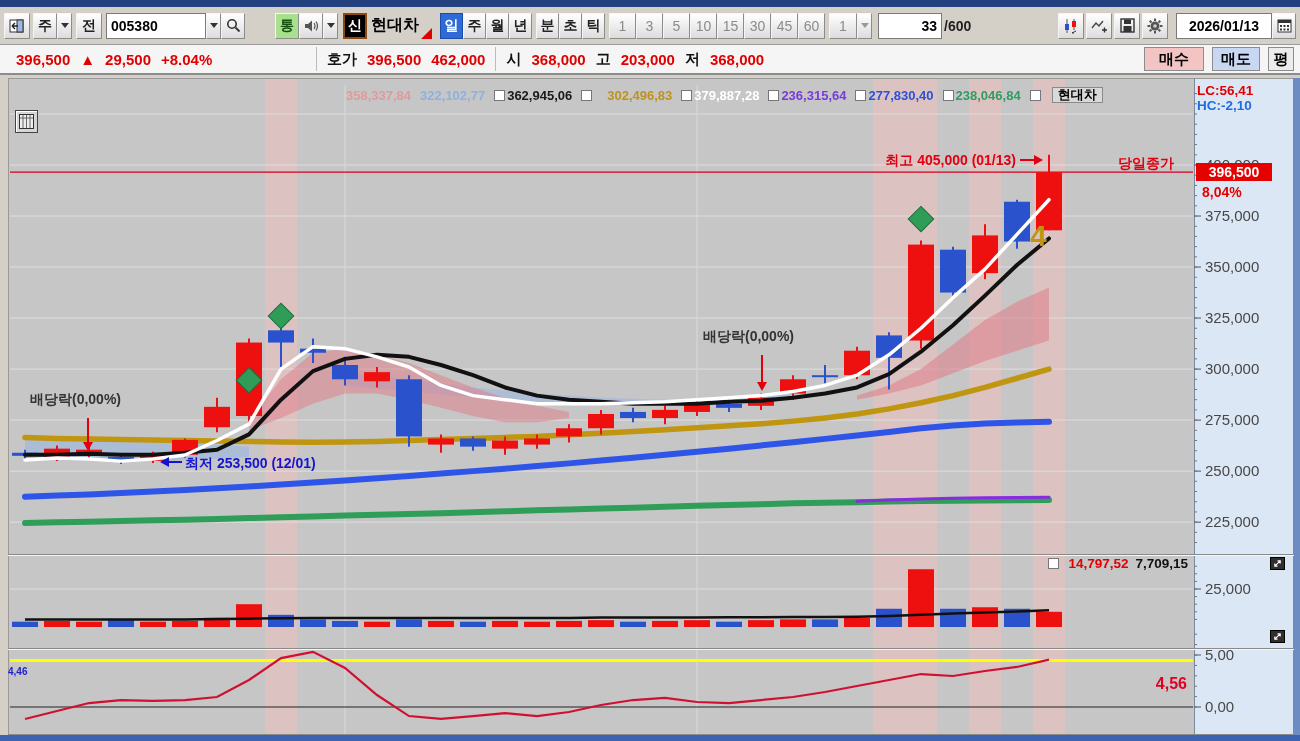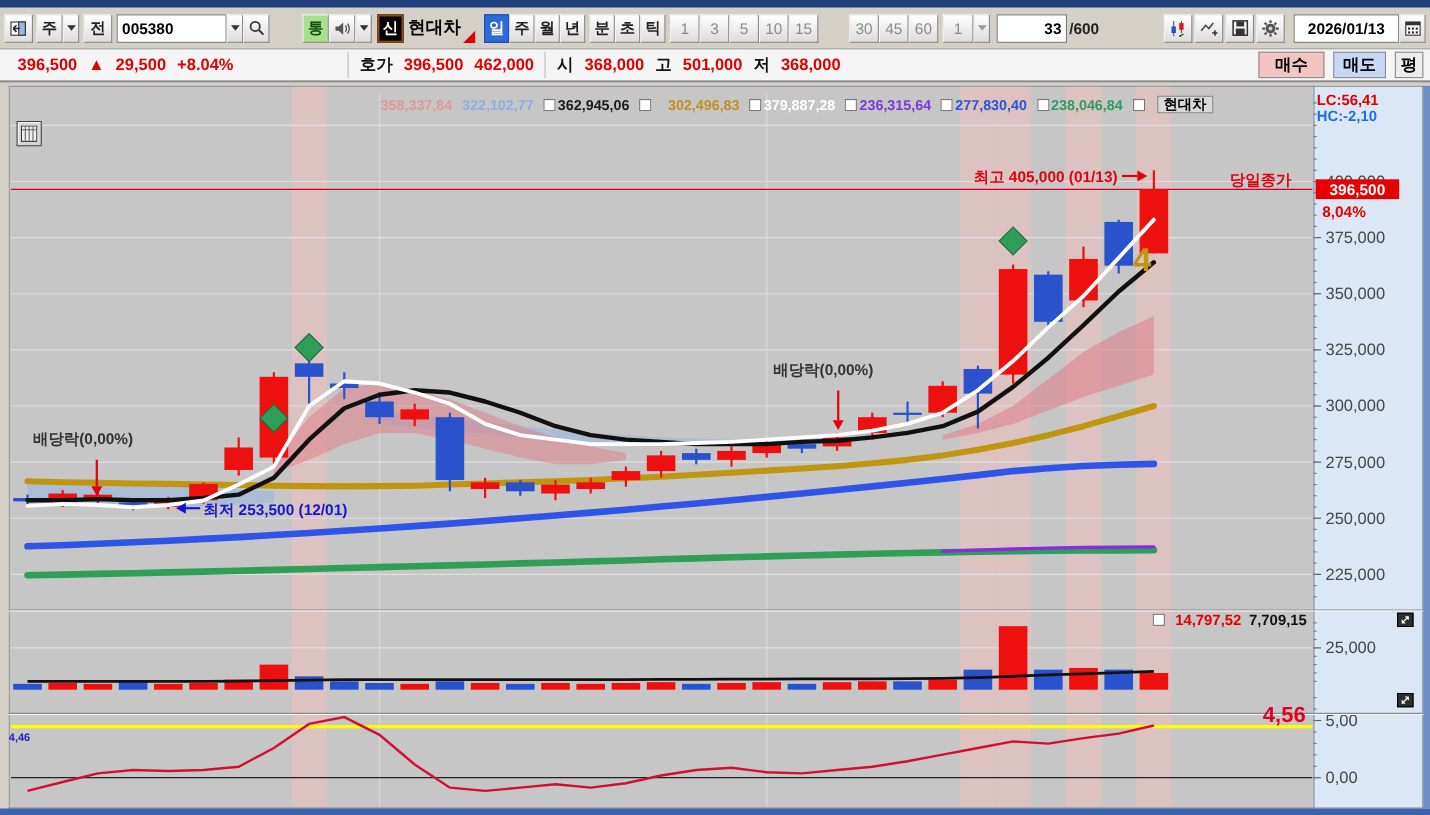--- a/index.html
+++ b/index.html
@@ -41,21 +41,21 @@
   
   #legend{left:346px;top:87px;height:16px;display:flex;gap:9px;align-items:center;font-size:13px;font-weight:bold;white-space:nowrap;}
   .lgd-sq{width:9px;height:9px;background:#fff;border:1px solid #777;display:inline-block;margin-right:2px;flex:none;}
   .chip{background:#d9d9d9;border:1px solid #8a8a8a;color:#000;padding:0 5px;line-height:14px;}
   #lchc{left:1197px;top:83px;font-size:13.5px;font-weight:bold;line-height:15px;}
   #price-badge{left:1196px;top:163px;width:76px;height:18px;background:#e60000;color:#fff;
                font-size:14px;font-weight:bold;text-align:center;line-height:18px;}
   #pct-badge{left:1202px;top:184px;color:#e60000;font-size:14px;font-weight:bold;}
   #vol-legend{top:556px;right:112px;display:flex;gap:7px;align-items:center;font-size:13.5px;font-weight:bold;}
   #ind-left-label{left:8px;top:666px;color:#2222cc;font-size:10px;font-weight:bold;}
-  #ind-right-label{right:113px;top:639px;color:#e10020;font-size:20px;font-weight:bold;}
+  #ind-right-label{right:113px;top:675px;color:#e10020;font-size:16px;font-weight:bold;}
   .maxbtn{width:15px;height:13px;background:#2f2f2f;border:1px solid #000;padding:0;display:flex;
           align-items:center;justify-content:center;}
   #gridbtn{left:15px;top:110px;width:23px;height:23px;background:#d6d6d6;border:1px solid #444;
            box-shadow:inset 1px 1px 0 #fff;display:flex;align-items:center;justify-content:center;padding:0;}
   svg text{font-family:"Liberation Sans","DejaVu Sans",sans-serif;}
 </style>
 </head>
 <body>
 
 <svg id="chart-svg" class="abs" style="left:0;top:0" width="1300" height="741" viewBox="0 0 1300 741">
@@ -353,21 +353,21 @@
       <button class="tbtn" style="width: 23px; margin-left: 4px;">분</button>
       <button class="tbtn" style="width: 23px;">초</button>
       <button class="tbtn" style="width: 23px;">틱</button>
     </div>
   <div id="minute-buttons" style="display:flex;margin-left:4px">
       <button class="tbtn gray" style="width: 27px;">1</button>
       <button class="tbtn gray" style="width: 27px;">3</button>
       <button class="tbtn gray" style="width: 27px;">5</button>
       <button class="tbtn gray" style="width: 27px;">10</button>
       <button class="tbtn gray" style="width: 27px;">15</button>
-      <button class="tbtn gray" style="width: 27px; margin-left: 28px;">30</button>
+      <button class="tbtn gray" style="width: 27px;">30</button>
       <button class="tbtn gray" style="width: 27px;">45</button>
       <button class="tbtn gray" style="width: 27px;">60</button>
     </div>
   <button class="tbtn gray" style="width:28px;margin-left:4px">1</button>
   <button class="tbtn sm gray">
       <span class="caret" style="border-top-color:#999"></span>
     </button>
   <div class="tinput" style="width:64px;margin-left:6px;justify-content:flex-end">33</div>
   <div class="slash">/600</div>
   <button class="tbtn" style="width:26px;margin-left:auto">
@@ -434,21 +434,21 @@
   </div>
   <div class="igroup">
     <span class="blk">호가</span>
     <span class="red">396,500</span>
     <span class="red">462,000</span>
   </div>
   <div class="igroup" style="border-right:none">
     <span class="blk">시</span>
     <span class="red">368,000</span>
     <span class="blk">고</span>
-    <span class="red">501,000</span>
+    <span class="red">203,000</span>
     <span class="blk">저</span>
     <span class="red">368,000</span>
   </div>
   <button class="ibtn buy" style="margin-left:auto">매수</button>
   <button class="ibtn sell">매도</button>
   <button class="ibtn avgb">평</button>
 </div>
 
 <button id="gridbtn" class="abs">
   <svg width="15" height="15" viewBox="0 0 15 15">

